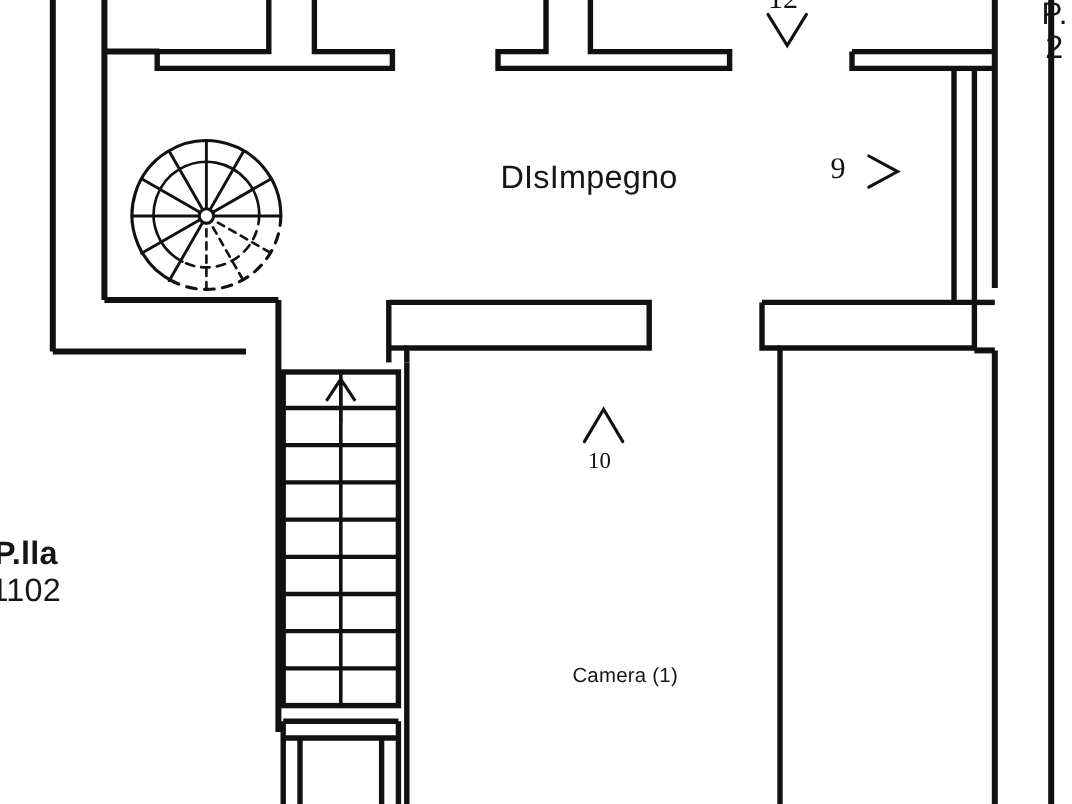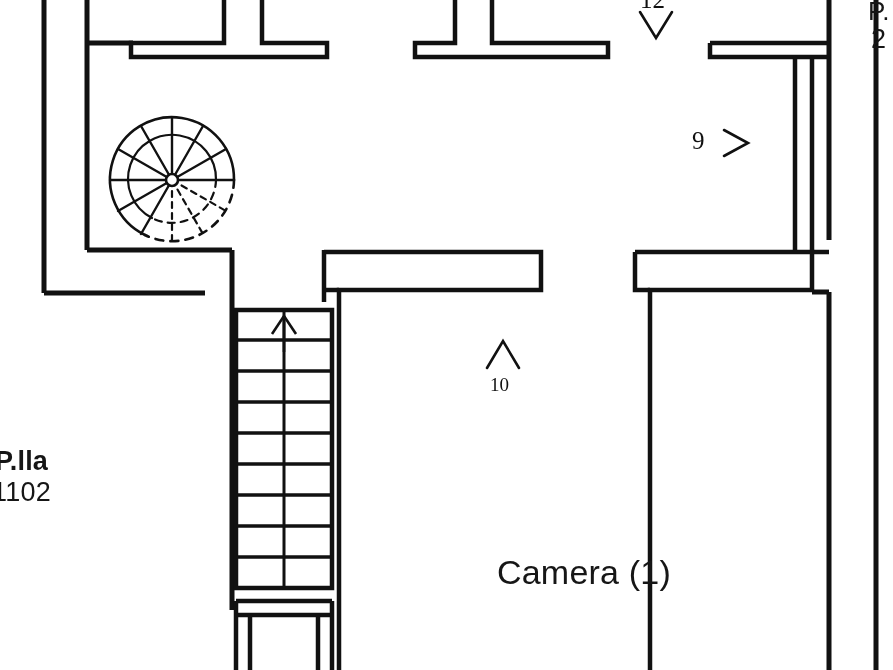--- a/index.html
+++ b/index.html
@@ -31,23 +31,23 @@
     color: #161616;
     white-space: nowrap;
     letter-spacing: 0.2px;
   }
   .lbl-disimpegno {
     left: 417px;
     top: 133px;
     font-size: 27px;
   }
   .lbl-camera {
-    left: 497px;
+    left: 477px;
     top: 553px;
-    font-size: 34px;
+    font-size: 17px;
   }
   .lbl-parcel-name {
     left: -5px;
     top: 446px;
     font-size: 27px;
     font-weight: bold;
   }
   .lbl-parcel-num {
     left: -8px;
     top: 477px;
@@ -202,20 +202,21 @@
     <g fill="none" stroke="#111111" stroke-width="2.6" stroke-linecap="round">
 
       <path d="M 487 368 L 503 341 L 519 368"></path>
 
       <path d="M 724 130 L 748 143 L 724 156"></path>
 
       <path d="M 640 12 L 656 38 L 672 12"></path>
     </g>
   </svg>
 
+  <div class="room-label lbl-disimpegno">DIsImpegno</div>
 
   <div class="room-label lbl-camera">Camera (1)</div>
 
   <div class="room-label lbl-parcel-name">P.lla</div>
 
   <div class="room-label lbl-parcel-num">1102</div>
 
   <div class="room-label lbl-right-p">P.</div>
 
   <div class="room-label lbl-right-num">2</div>

